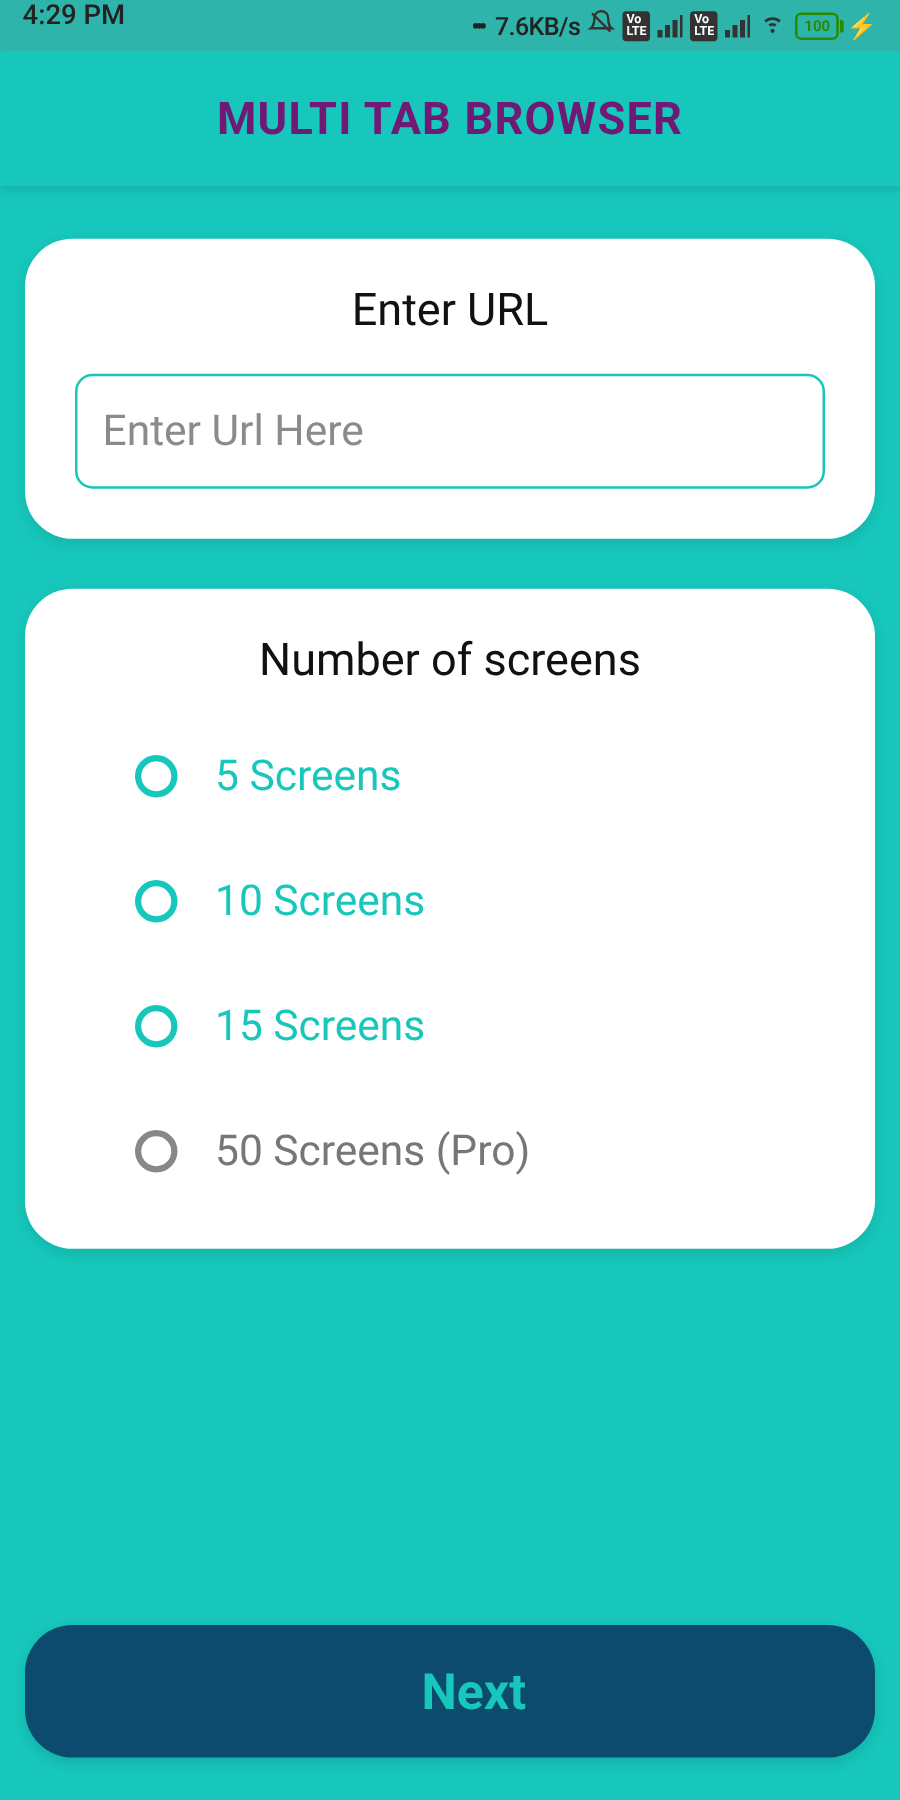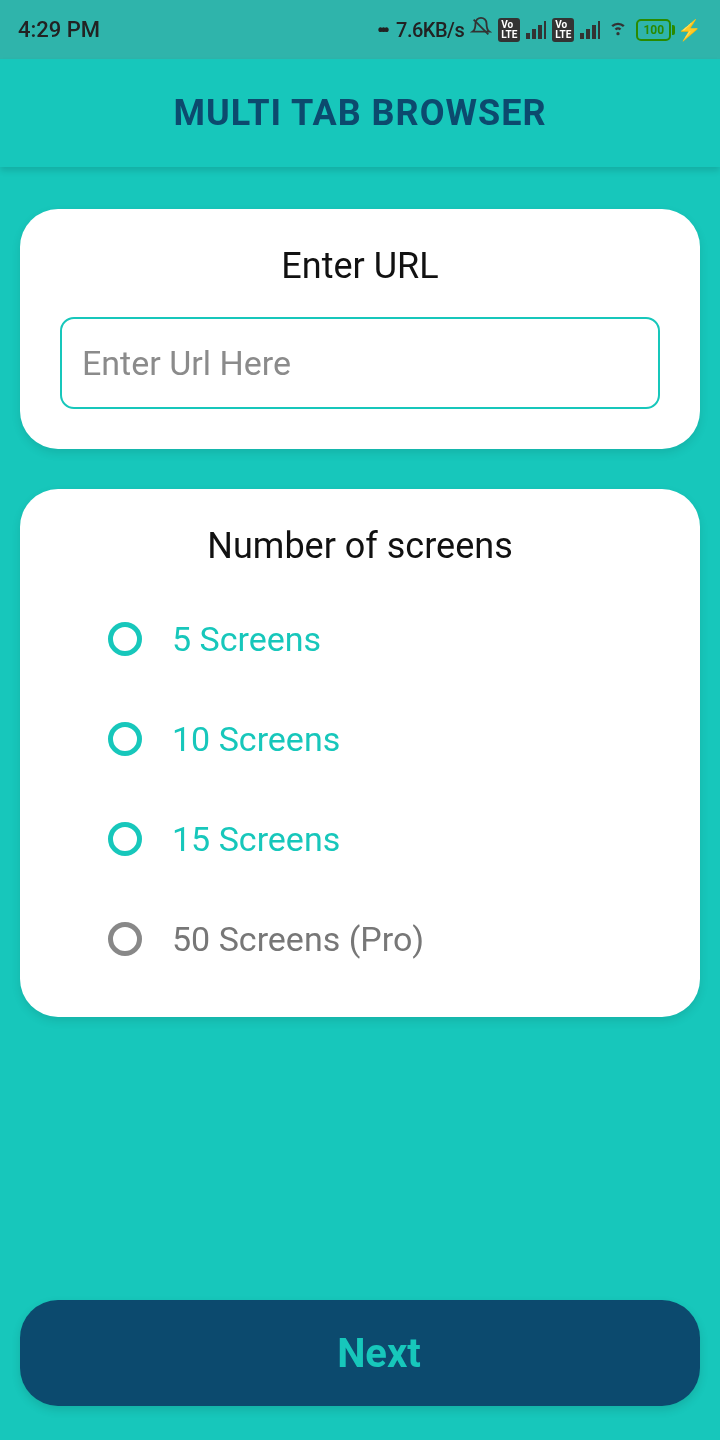--- a/index.html
+++ b/index.html
@@ -1,23 +1,22 @@
 <!DOCTYPE html>
 <html><head>
   <meta charset="utf-8">
   <style>
     * { margin: 0; padding: 0; box-sizing: border-box; font-family: -apple-system, Roboto, sans-serif; }
     body { width: 720px; height: 1440px; background: #17c7bb; overflow: hidden; position: relative; }
 
     .status-bar {
-      height: 59px;
+      height: 41px;
       background: #2fb4ab;
       display: flex;
       justify-content: space-between;
-      align-items: center;
       padding: 0 18px;
       color: #222;
       font-size: 22px;
       font-weight: 500;
     }
     .status-right { display: flex; align-items: center; gap: 6px; font-size: 20px; }
     .status-right .kbps { letter-spacing: -0.5px; }
     .battery-box {
       border: 2px solid #2a8a00;
       border-radius: 5px;
@@ -38,21 +37,21 @@
       background: #2a8a00;
       border-radius: 0 2px 2px 0;
     }
 
     .app-header {
       height: 108px;
       background: #17c7bb;
       display: flex;
       align-items: center;
       justify-content: center;
-      color: #0c4a6e;
+      color: #701a75;
       font-size: 36px;
       font-weight: 700;
       letter-spacing: 1px;
       box-shadow: 0 4px 6px rgba(0,0,0,0.12);
       position: relative;
       z-index: 2;
     }
 
     .content { padding: 42px 20px 0; }
 

